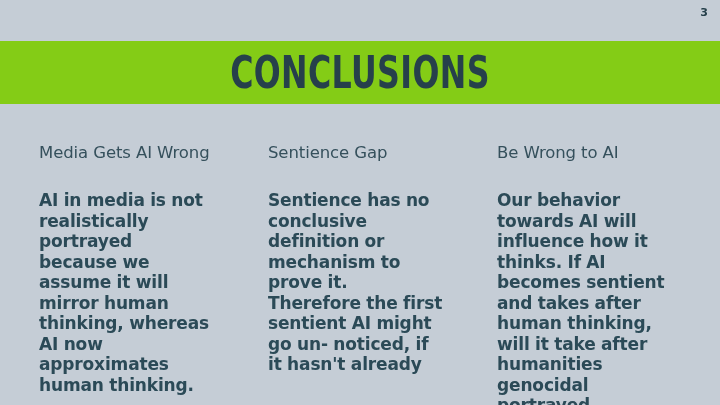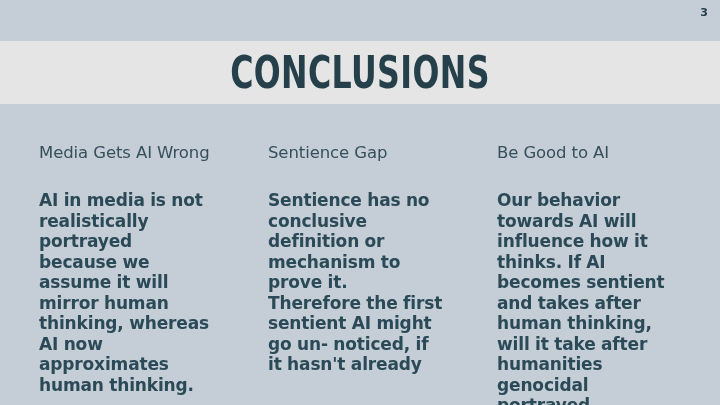--- a/index.html
+++ b/index.html
@@ -36,21 +36,21 @@
     line-height: 14px;
   }
 
   
   #title-band {
     position: absolute;
     left: 0;
     top: 41px;
     width: 720px;
     height: 63px;
-    background: #e5e5e5;
+    background: #84cc16;
   }
 
   #slide-title {
     position: absolute;
     left: 0;
     top: 0;
     width: 720px;
     height: 63px;
     display: flex;
     align-items: center;
@@ -120,19 +120,19 @@
       <h2 class="col-heading">Media Gets AI Wrong</h2>
       <p class="col-body">AI in media is not realistically portrayed because we assume it will mirror human thinking, whereas AI now approximates human thinking.</p>
     </div>
 
     <div class="column">
       <h2 class="col-heading">Sentience Gap</h2>
       <p class="col-body">Sentience has no conclusive definition or mechanism to prove it. Therefore the first sentient AI might go un- noticed, if it hasn't already</p>
     </div>
 
     <div class="column">
-      <h2 class="col-heading">Be Good to AI</h2>
+      <h2 class="col-heading">Be Wrong to AI</h2>
       <p class="col-body">Our behavior towards AI will influence how it thinks. If AI becomes sentient and takes after human thinking, will it take after humanities genocidal portrayed</p>
     </div>
 
   </div>
 
 </div>
 
 </body></html>

